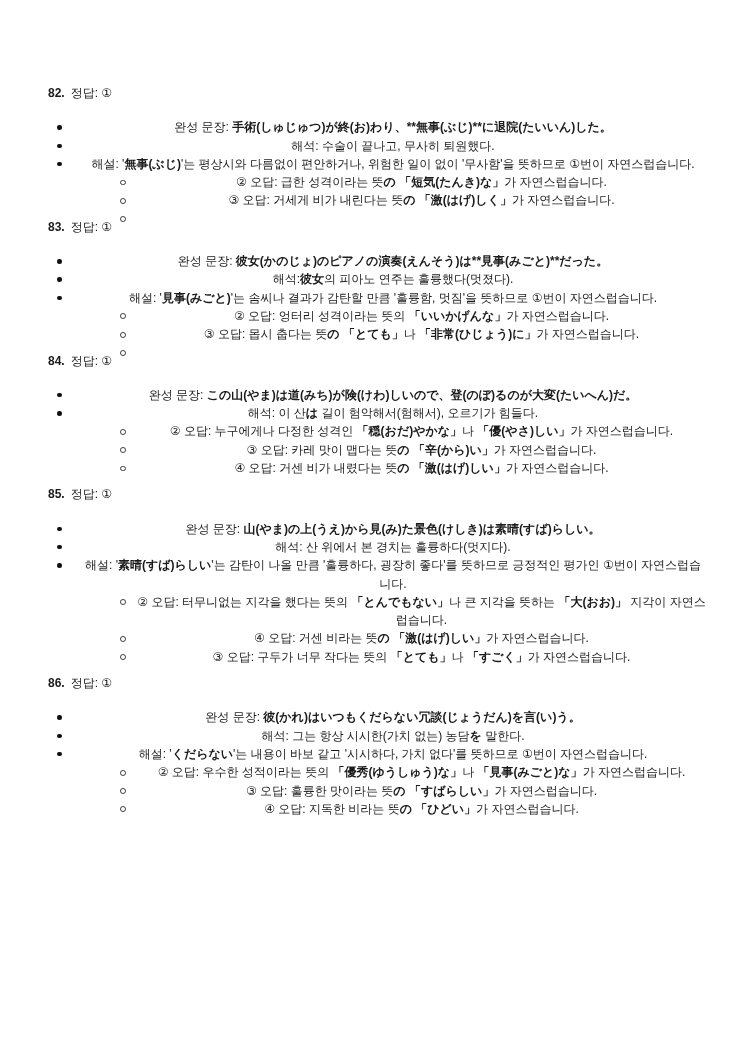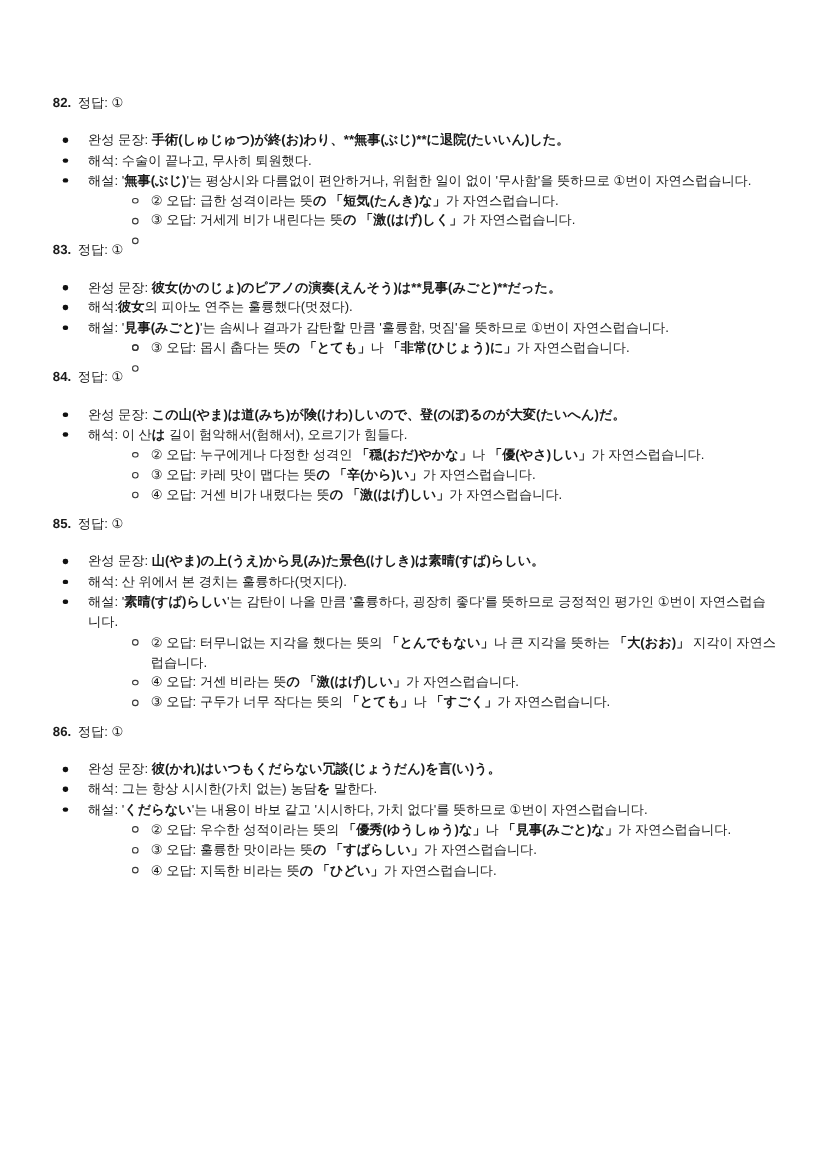--- a/index.html
+++ b/index.html
@@ -17,20 +17,21 @@
     padding: 84px 32px 0 48px;
     box-sizing: border-box;
   }
   .q { margin: 0; }
   .qh { margin: 0 0 16px 0; }
   .qnum { font-weight: bold; margin-right: 6px; }
   ul.items {
     list-style: none;
     margin: 0 12px 8px 0;
     padding: 0;
+    text-align: center;
   }
   li { position: relative; }
   li .txt { display: block; overflow-wrap: anywhere; }
   li.lvl1 { padding-left: 32px; }
   li.lvl1 > .marker {
     position: absolute;
     left: 9px; top: 7px;
     width: 4.5px; height: 4.5px;
     border-radius: 50%;
     background: #111;
@@ -90,20 +91,21 @@
           <li class="lvl1">
             <span class="marker"></span>
             <span class="txt"><span>해석:</span><b class="bd">彼女</b><span>의 피아노 연주는 훌륭했다(멋졌다).</span></span>
           </li>
           <li class="lvl1">
             <span class="marker"></span>
             <span class="txt"><span>해설: '</span><b class="bd">見事(みごと)</b><span>'는 솜씨나 결과가 감탄할 만큼 '훌륭함, 멋짐'을 뜻하므로 ①번이 자연스럽습니다.</span></span>
           </li>
           <li class="lvl2">
             <span class="marker"></span>
+            <span class="txt"><span>② 오답: 엉터리 성격이라는 뜻의 </span><b class="bd">「いいかげんな」</b><span>가 자연스럽습니다.</span></span>
           </li>
           <li class="lvl2">
             <span class="marker"></span>
             <span class="txt"><span>③ 오답: 몹시 춥다는 뜻</span><b class="bd">の 「とても」</b><span>나 </span><b class="bd">「非常(ひじょう)に」</b><span>가 자연스럽습니다.</span></span>
           </li>
           <li class="lvl2">
             <span class="marker"></span>
           </li>
         </ul>
       </section>

